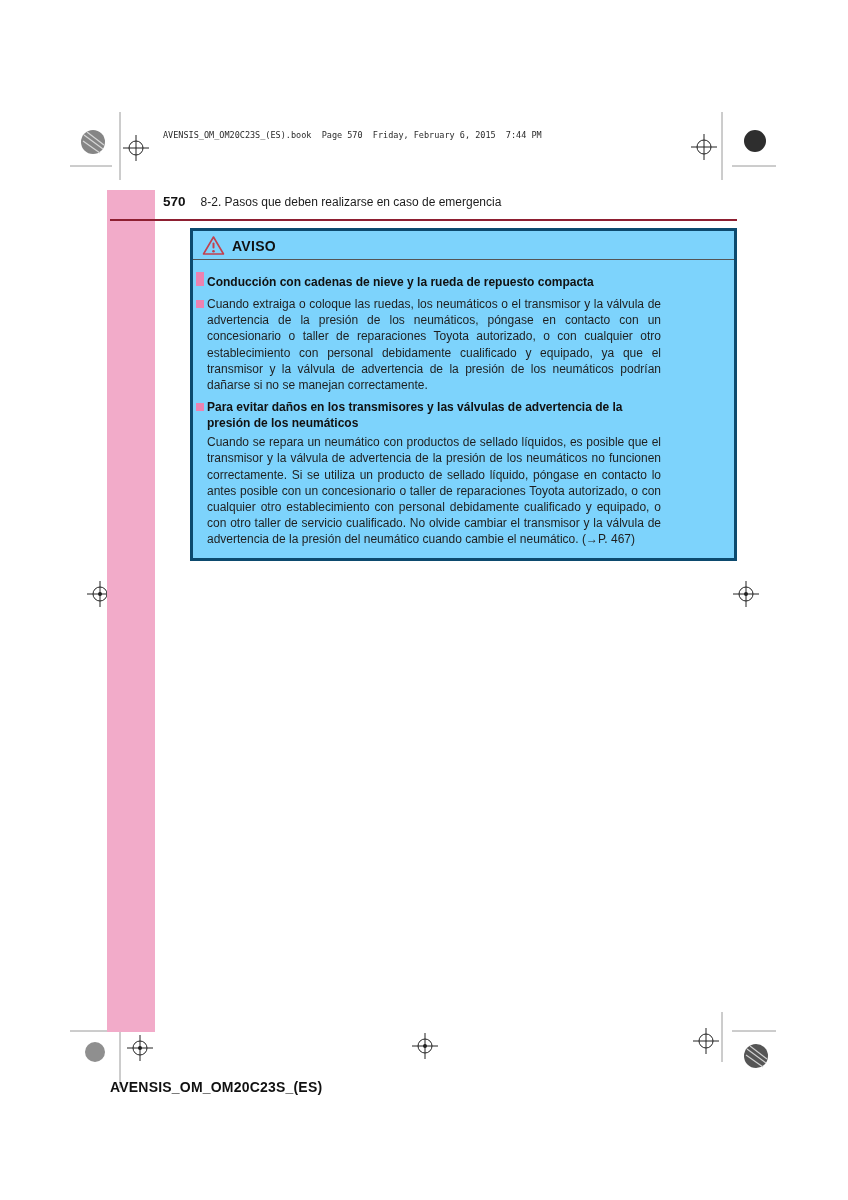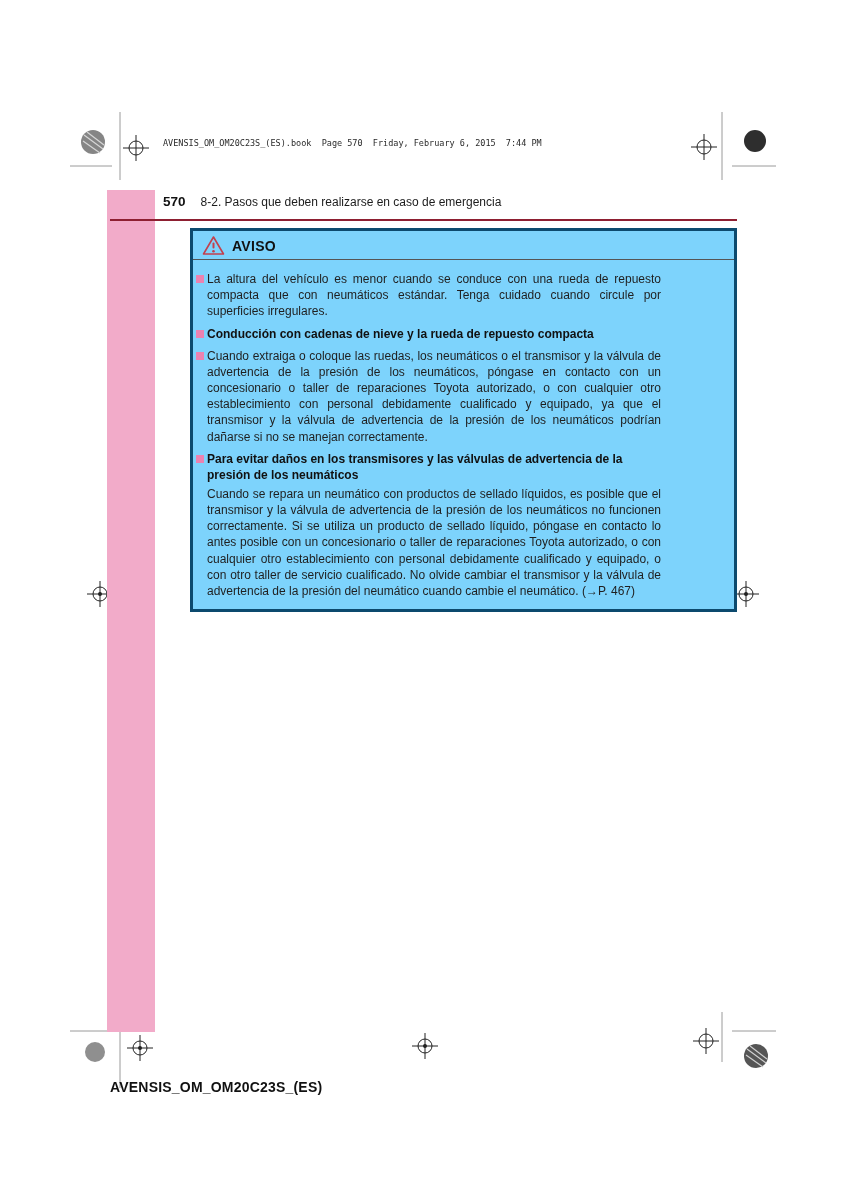--- a/index.html
+++ b/index.html
@@ -7,21 +7,21 @@
     width:848px;height:1200px;position:relative;background:#ffffff;
     font-family:"Liberation Sans","DejaVu Sans",sans-serif;color:#1c1c1c;
     overflow:hidden;
   }
   .marks{position:absolute;left:0;top:0;pointer-events:none;}
   .pink-stripe{
     position:absolute;left:107px;top:190px;width:48px;height:842px;
     background:var(--stripe,#f2abc9);
   }
   .print-header{
-    position:absolute;left:163px;top:138px;
+    position:absolute;left:163px;top:130px;
     font-family:"DejaVu Sans Mono","Liberation Mono",monospace;
     font-size:8.5px;color:#2a2a2a;white-space:pre;
   }
   .page-head{position:absolute;left:163px;top:194px;display:flex;align-items:baseline;}
   .pagenum{font-size:13.5px;font-weight:bold;color:#111;}
   .chapter{font-size:12px;margin-left:15px;color:#1c1c1c;}
   .head-rule{
     position:absolute;left:110px;top:219px;width:627px;height:2px;
     background:var(--rule,#8e1f31);
   }
@@ -152,21 +152,20 @@
         <path class="tri" d="M11.5 2 L21.5 19 L1.5 19 Z"></path>
         <rect class="mark" x="10.5" y="7.5" width="2" height="6" rx="1"></rect>
         <circle class="mark" cx="11.5" cy="16.2" r="1.3"></circle>
       </svg>
       <span class="notice-title">AVISO</span>
     </div>
     <div class="notice-body">
 
       <div class="sec">
         <span class="bullet"></span>
-        <p class="sec-body">La altura del vehículo es menor cuando se conduce con una rueda de repuesto compacta que con neumáticos estándar. Tenga cuidado cuando circule por superficies irregulares.</p>
       </div>
 
       <div class="sec">
         <span class="bullet"></span>
         <span class="sec-title">Conducción con cadenas de nieve y la rueda de repuesto compacta</span>
       </div>
 
       <div class="sec">
         <span class="bullet"></span>
         <p class="sec-body">Cuando extraiga o coloque las ruedas, los neumáticos o el transmisor y la válvula de advertencia de la presión de los neumáticos, póngase en contacto con un concesionario o taller de reparaciones Toyota autorizado, o con cualquier otro establecimiento con personal debidamente cualificado y equipado, ya que el transmisor y la válvula de advertencia de la presión de los neumáticos podrían dañarse si no se manejan correctamente.</p>

